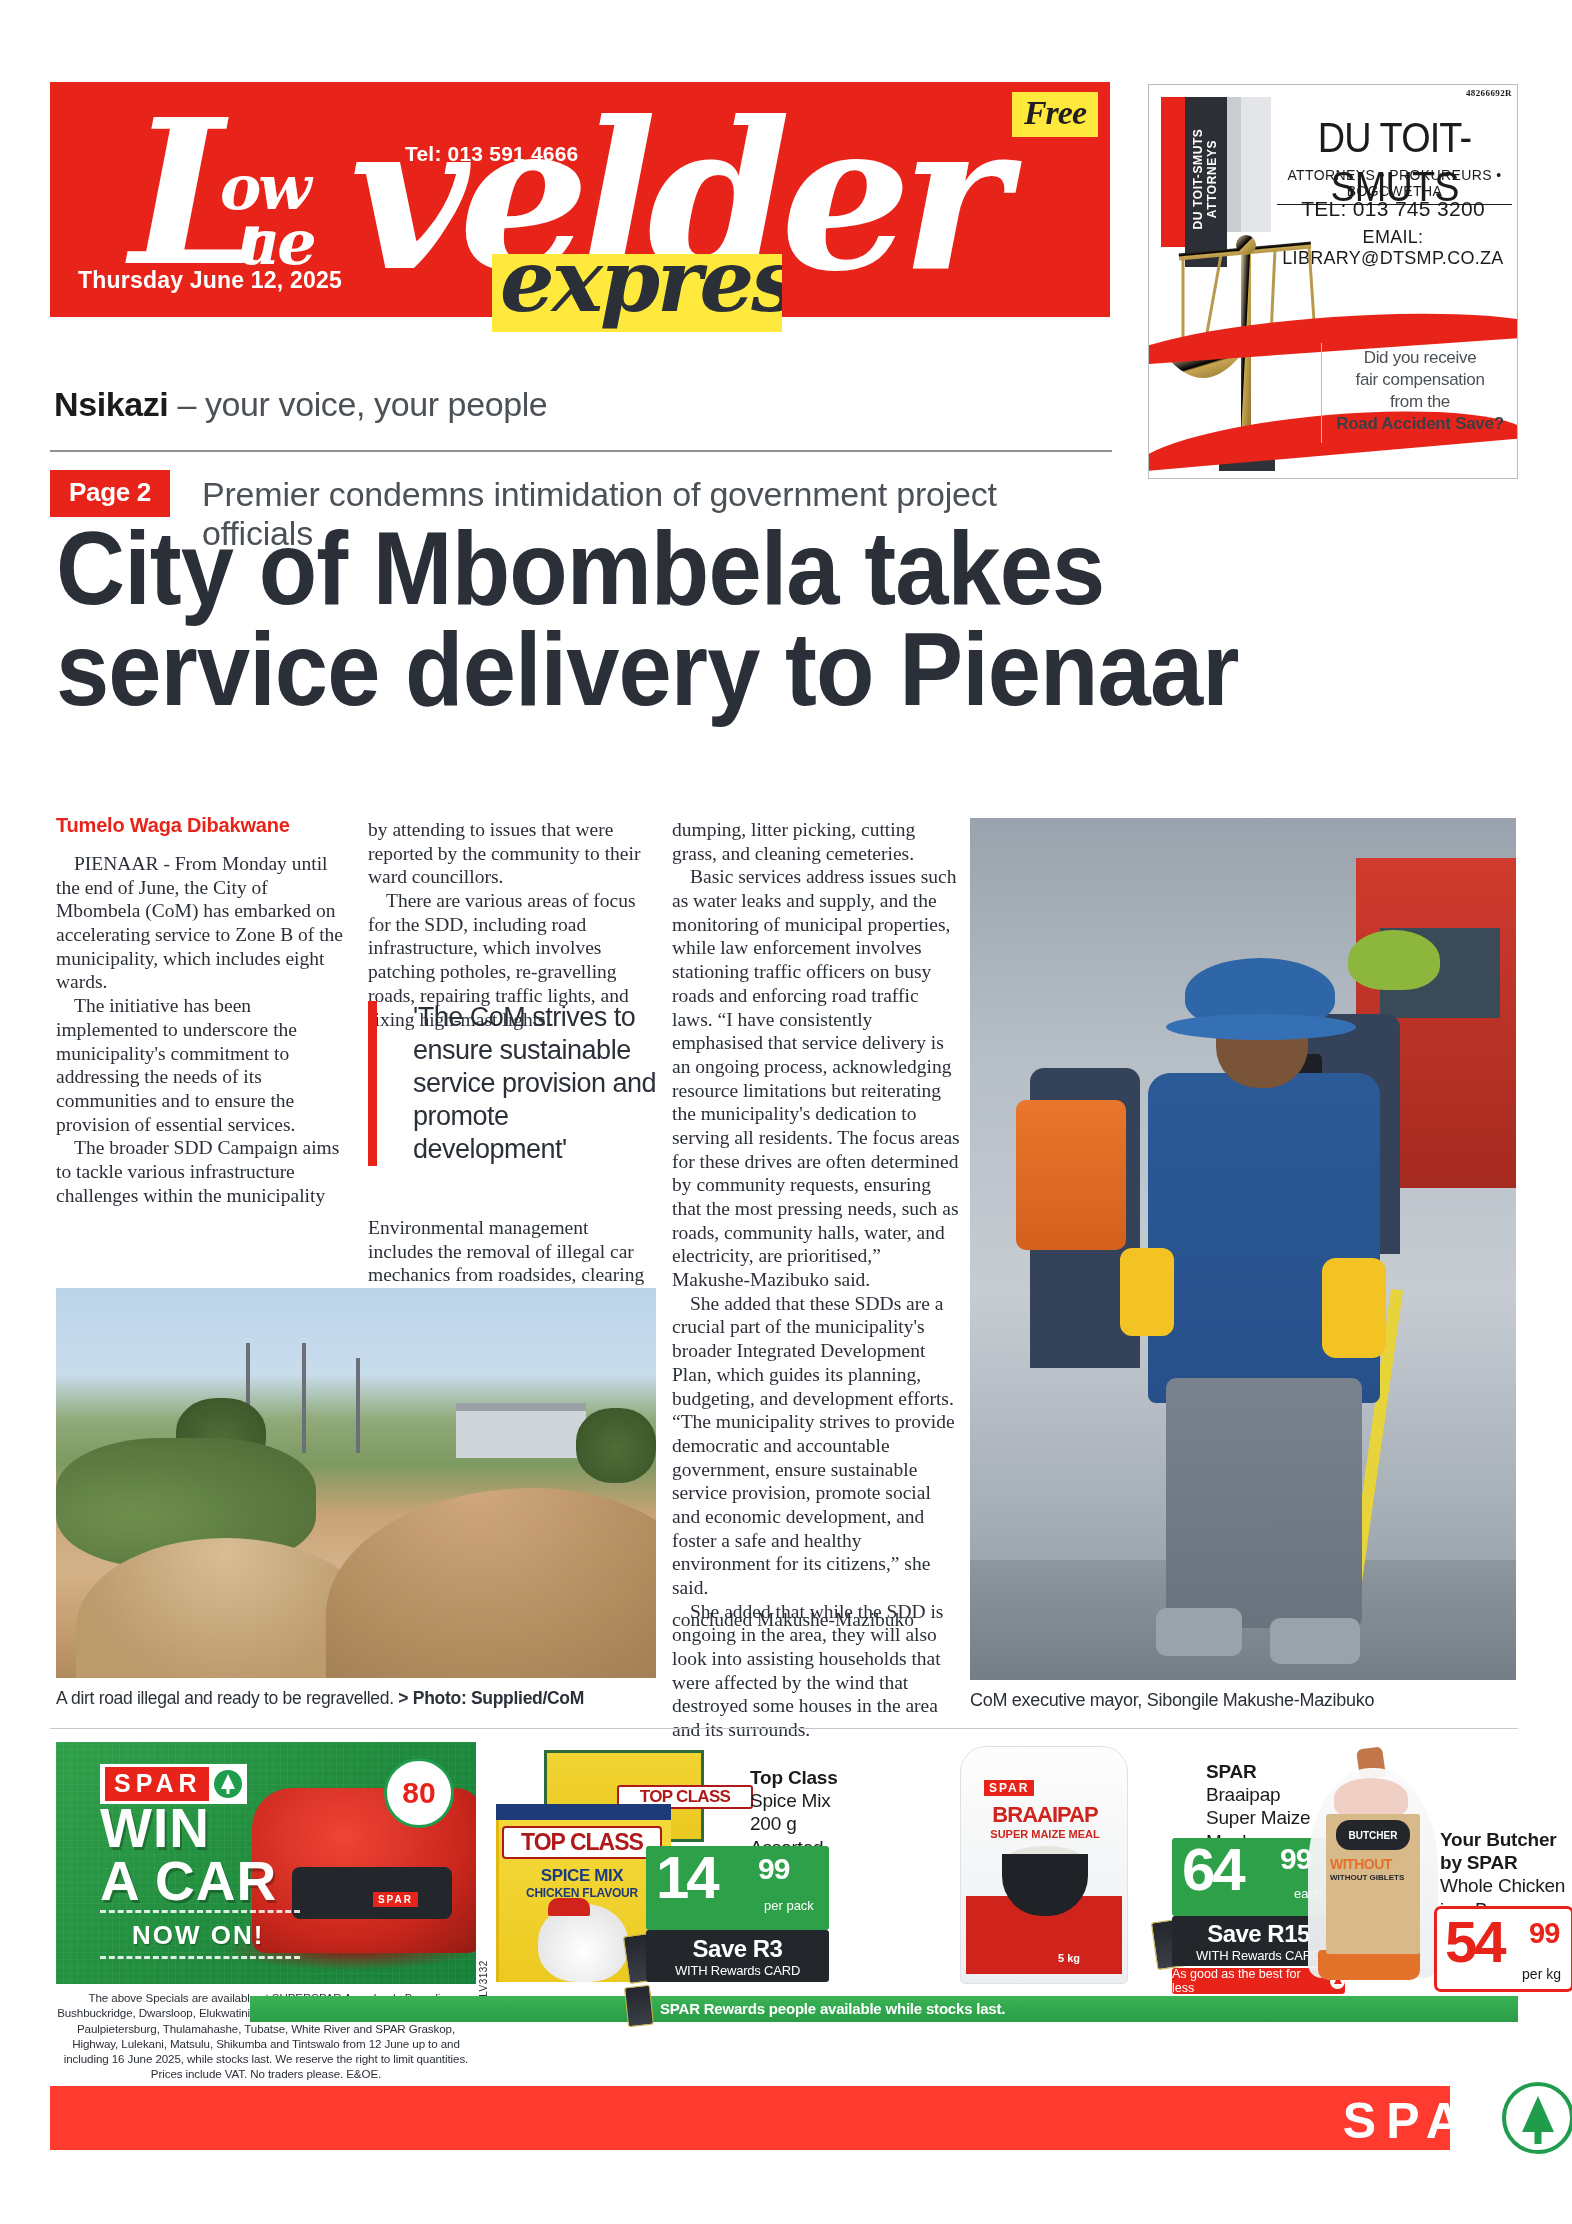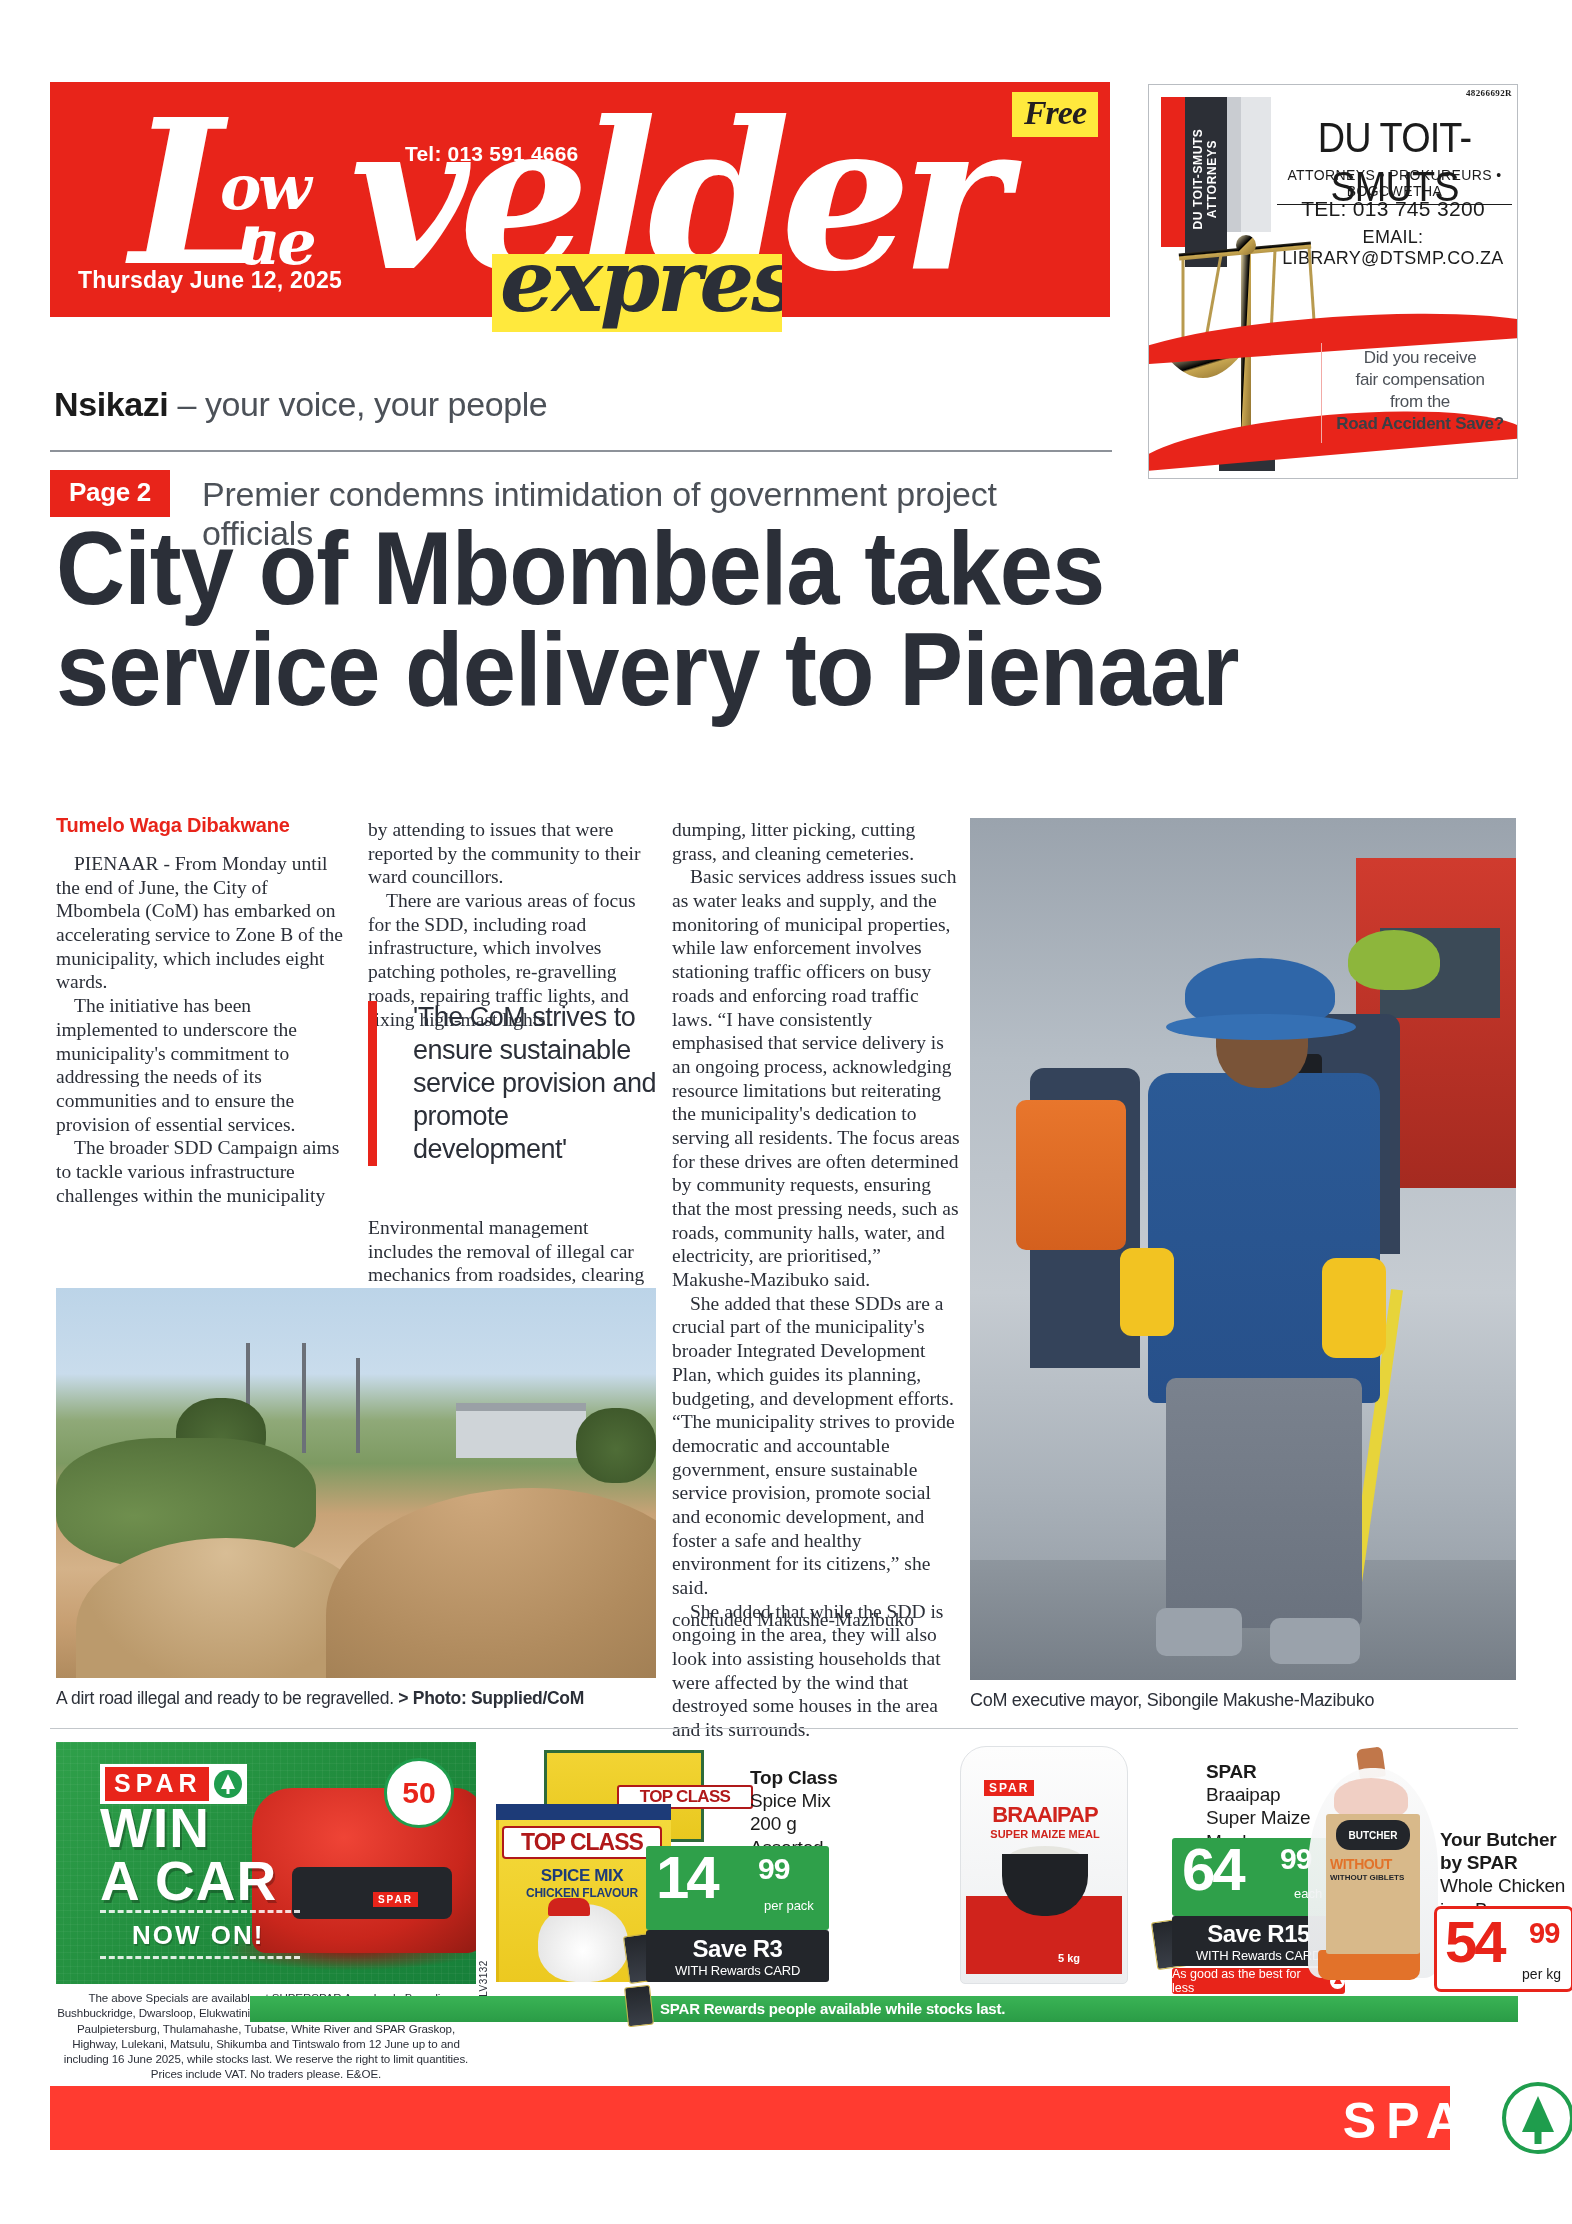--- a/index.html
+++ b/index.html
@@ -730,21 +730,21 @@
 
   <div class="spar-ad">
 
     <div class="spar-left">
       <div class="spar-green-panel">
         <div class="spar-car-shadow"></div>
         <div class="spar-car">
           <div class="spar-car-grille"></div>
           <div class="spar-car-badge">SPAR</div>
         </div>
-        <div class="spar-50">50</div>
+        <div class="spar-50">80</div>
         <div class="spar-logo-box">
           <span class="spar-logo-red">SPAR</span>
           <span class="spar-tree"></span>
         </div>
         <div class="spar-win">
           <div>WIN</div>
           <div>A CAR</div>
         </div>
         <div class="spar-dashes" style="top:168px;"></div>
         <div class="spar-nowon">NOW ON!</div>

